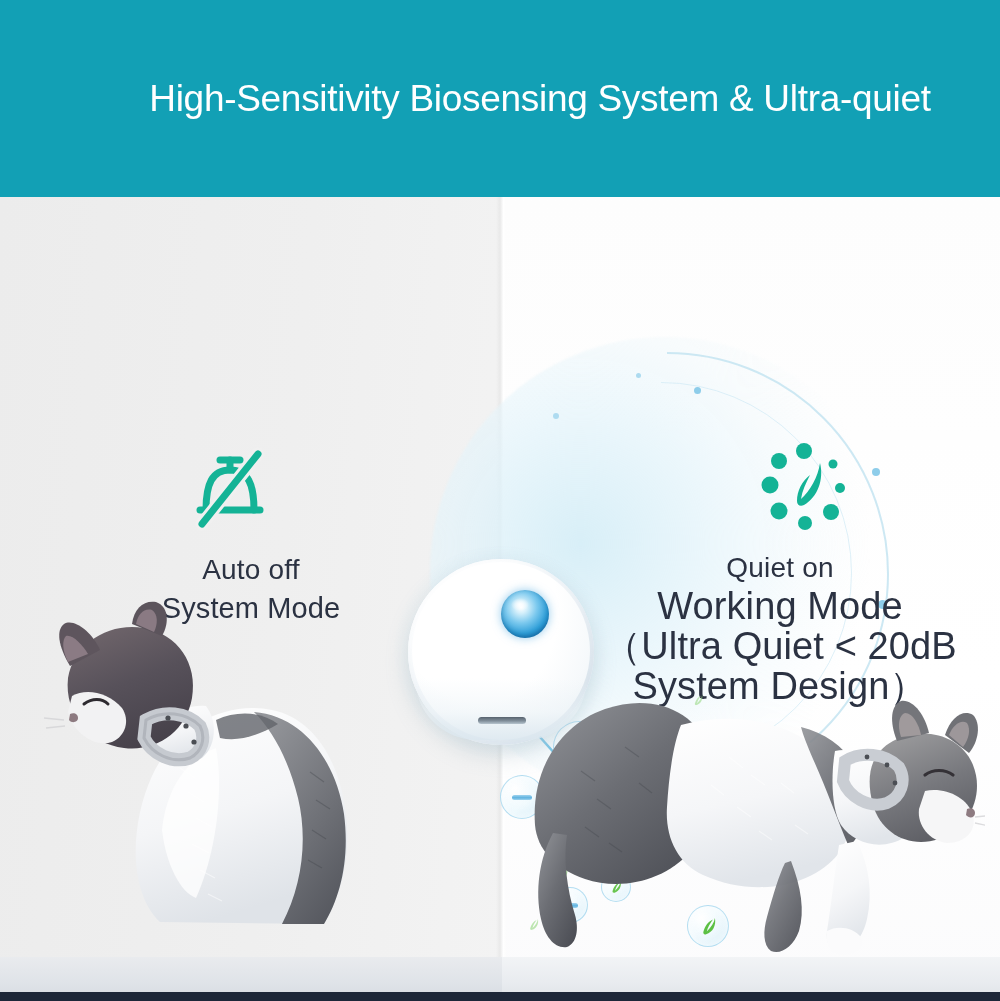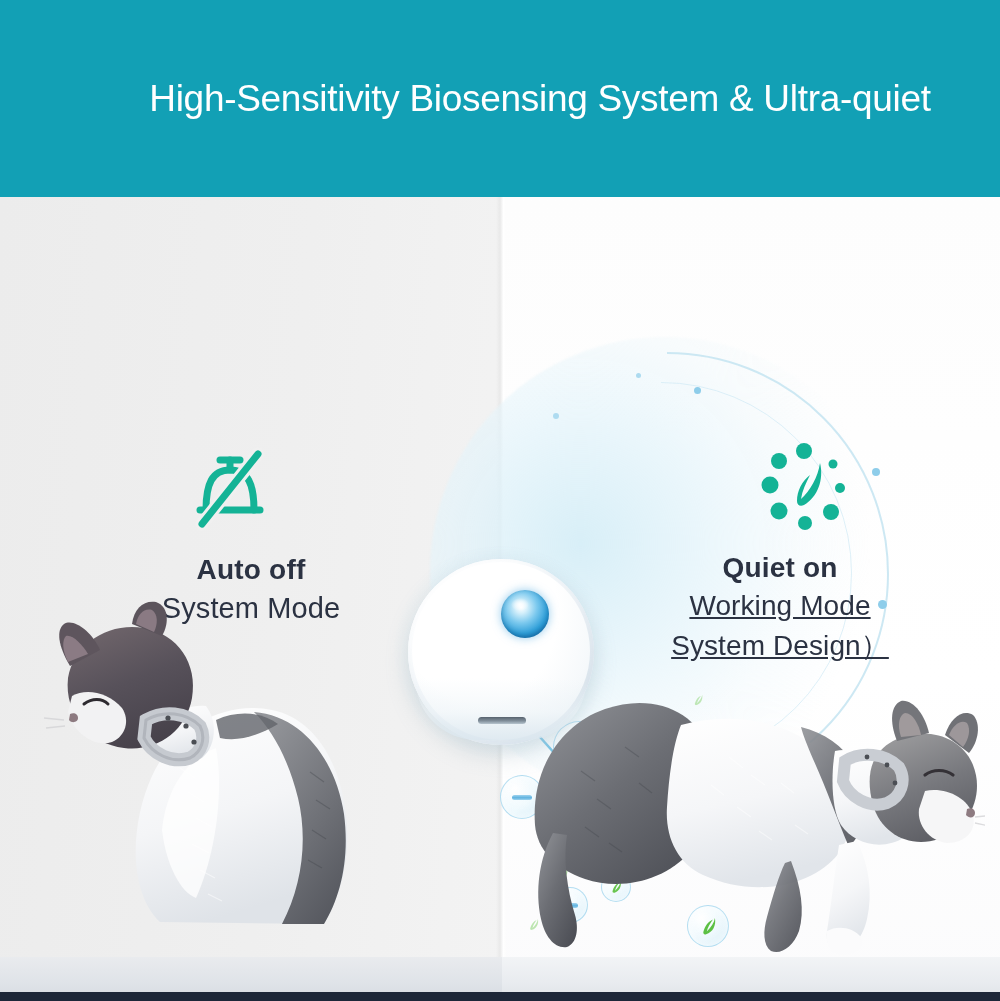--- a/index.html
+++ b/index.html
@@ -56,29 +56,29 @@
   
   .txt-left{
     position:absolute;left:0;top:355px;width:502px;
     text-align:center;color:#2b3242;
   }
   .txt-right{
     position:absolute;left:580px;top:353px;width:400px;
     text-align:center;color:#2b3242;
   }
   .t-strong{
-    font-weight:bold;font-size:28px;line-height:36px;
+    font-weight:normal;font-size:28px;line-height:36px;
     letter-spacing:0.2px;
   }
   .t-reg{
     font-weight:400;font-size:29px;line-height:40px;
     letter-spacing:0.1px;
   }
   .txt-right .t-strong{font-size:28px;}
-  .txt-right .t-reg{font-size:28px;line-height:40px;text-decoration:underline;}
+  .txt-right .t-reg{font-size:38px;line-height:40px;}
 
   
   .halo{
     position:absolute;left:430px;top:140px;width:470px;height:470px;
     border-radius:50%;
     background:radial-gradient(circle at 32% 44%,
         rgba(214,238,247,0.95) 0%,
         rgba(226,243,250,0.70) 30%,
         rgba(238,248,252,0.40) 52%,
         rgba(255,255,255,0) 70%);
@@ -229,20 +229,21 @@
     </div>
 
     <div class="txt-left">
       <div class="t-strong">Auto off</div>
       <div class="t-reg">System Mode</div>
     </div>
 
     <div class="txt-right">
       <div class="t-strong">Quiet on</div>
       <div class="t-reg">Working Mode</div>
+      <div class="t-reg">（Ultra Quiet &lt; 20dB</div>
       <div class="t-reg">System Design）</div>
     </div>
 
     <div class="bub bub-shell" style="left:553px;top:524px;width:50px;height:50px;">
       <svg class="leaf-g" viewBox="0 0 40 40" width="34" height="34" style="left:8px;top:8px;">
         <path d="M31 9 C33 20 28 30 18 33 C15 34 13 32 14 29 C16 21 21 14 28 11
                  C24 17 20 23 19 29 C25 23 30 16 31 9 Z" fill="#63c34a"></path>
       </svg>
     </div>
 

